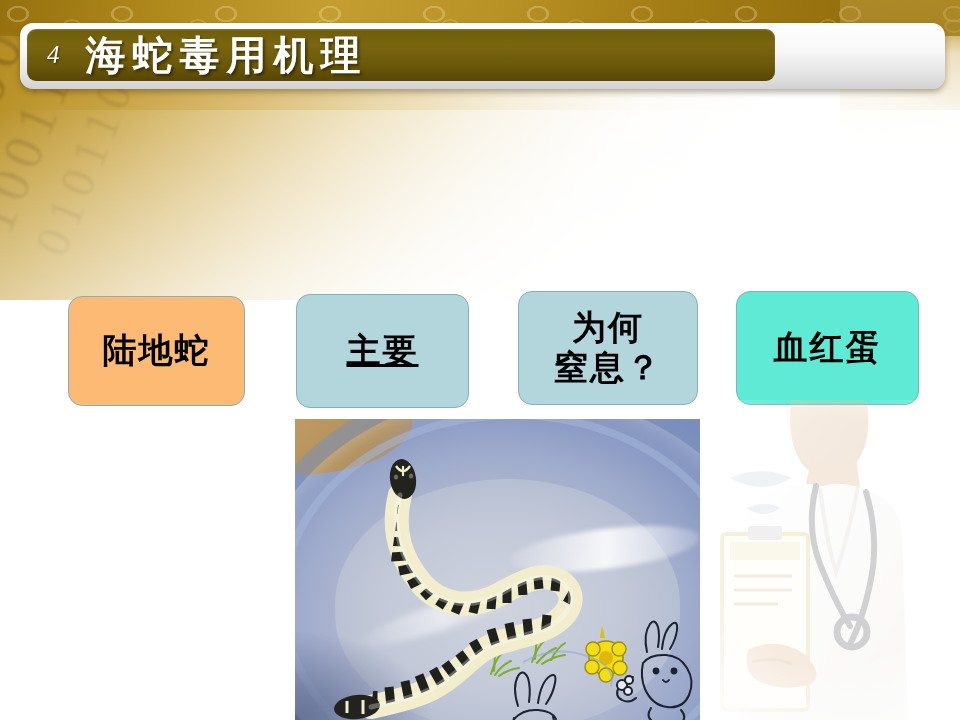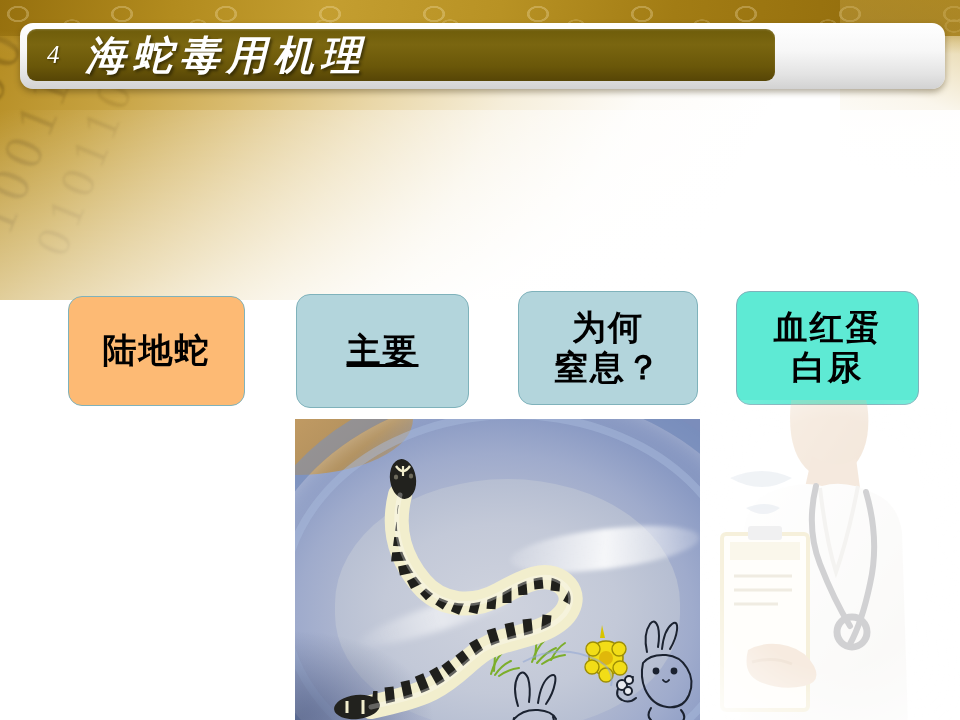--- a/index.html
+++ b/index.html
@@ -148,21 +148,20 @@
     font-style: italic;
     font-weight: 400;
     margin-left: 20px;
     text-shadow: 1px 1px 2px rgba(0,0,0,.45);
   }
   .title-text {
     color: #ffffff;
     font-family: "Liberation Serif", "DejaVu Serif", serif;
     font-size: 40px;
     font-weight: 700;
-    font-style: italic;
     letter-spacing: 7px;
     margin-left: 26px;
     text-shadow: 2px 2px 3px rgba(0,0,0,.45);
   }
 
   
   .concept-box {
     position: absolute;
     background: #b3d5dc;
     border: 1px solid #7fb2bb;
@@ -302,21 +301,20 @@
   </div>
   <div class="concept-box" id="cb2" style="left: 518px; top: 291px; width: 178px; height: 112px; background: rgb(179, 213, 220); border-color: rgb(127, 178, 187); justify-content: center;">
     <span>
         <div>为何</div>
         <div>窒息？</div>
       </span>
   </div>
   <div class="concept-box" id="cb3" style="left: 736px; top: 291px; width: 181px; height: 112px; background: #5eead4; border-color: rgb(127, 178, 187);">
     <span>
         <div>血红蛋</div>
-        <div>白尿</div>
       </span>
   </div>
 
   <div class="photo">
     <div class="ph-basin"></div>
     <div class="ph-wood"></div>
     <div class="ph-rim"></div>
     <div class="ph-rim2"></div>
     <div class="ph-inner-floor"></div>
     <div class="ph-gloss"></div>

